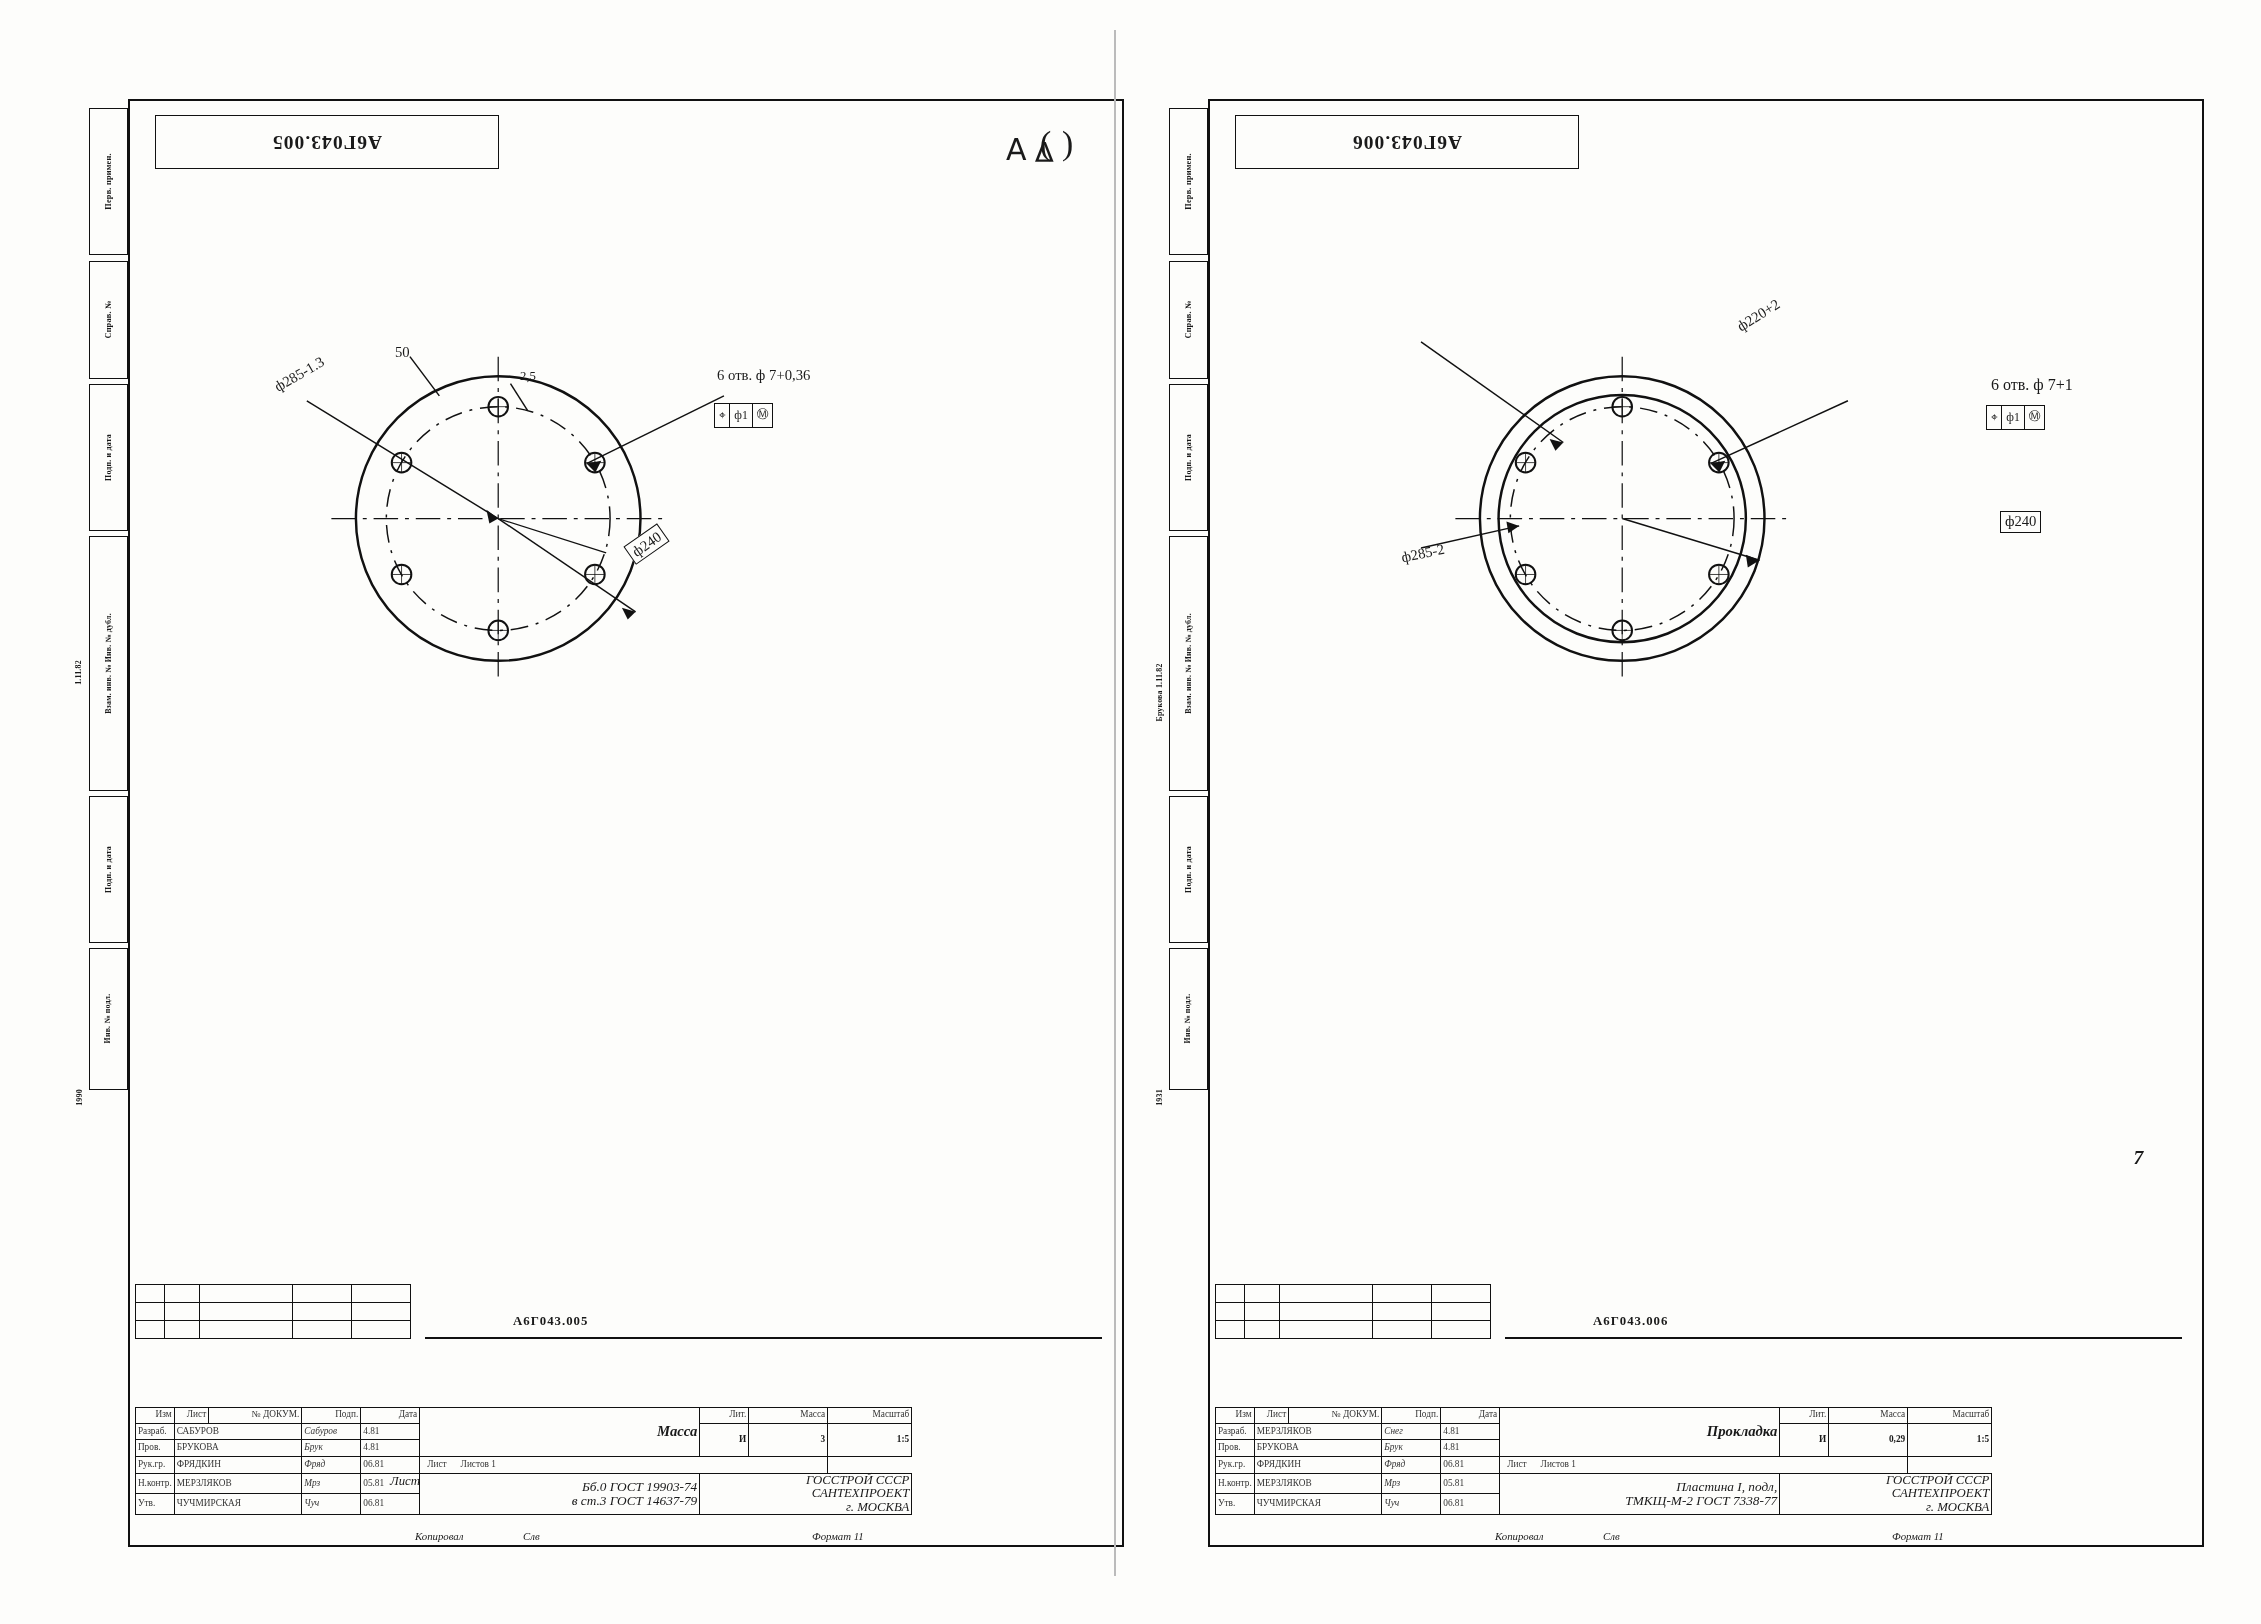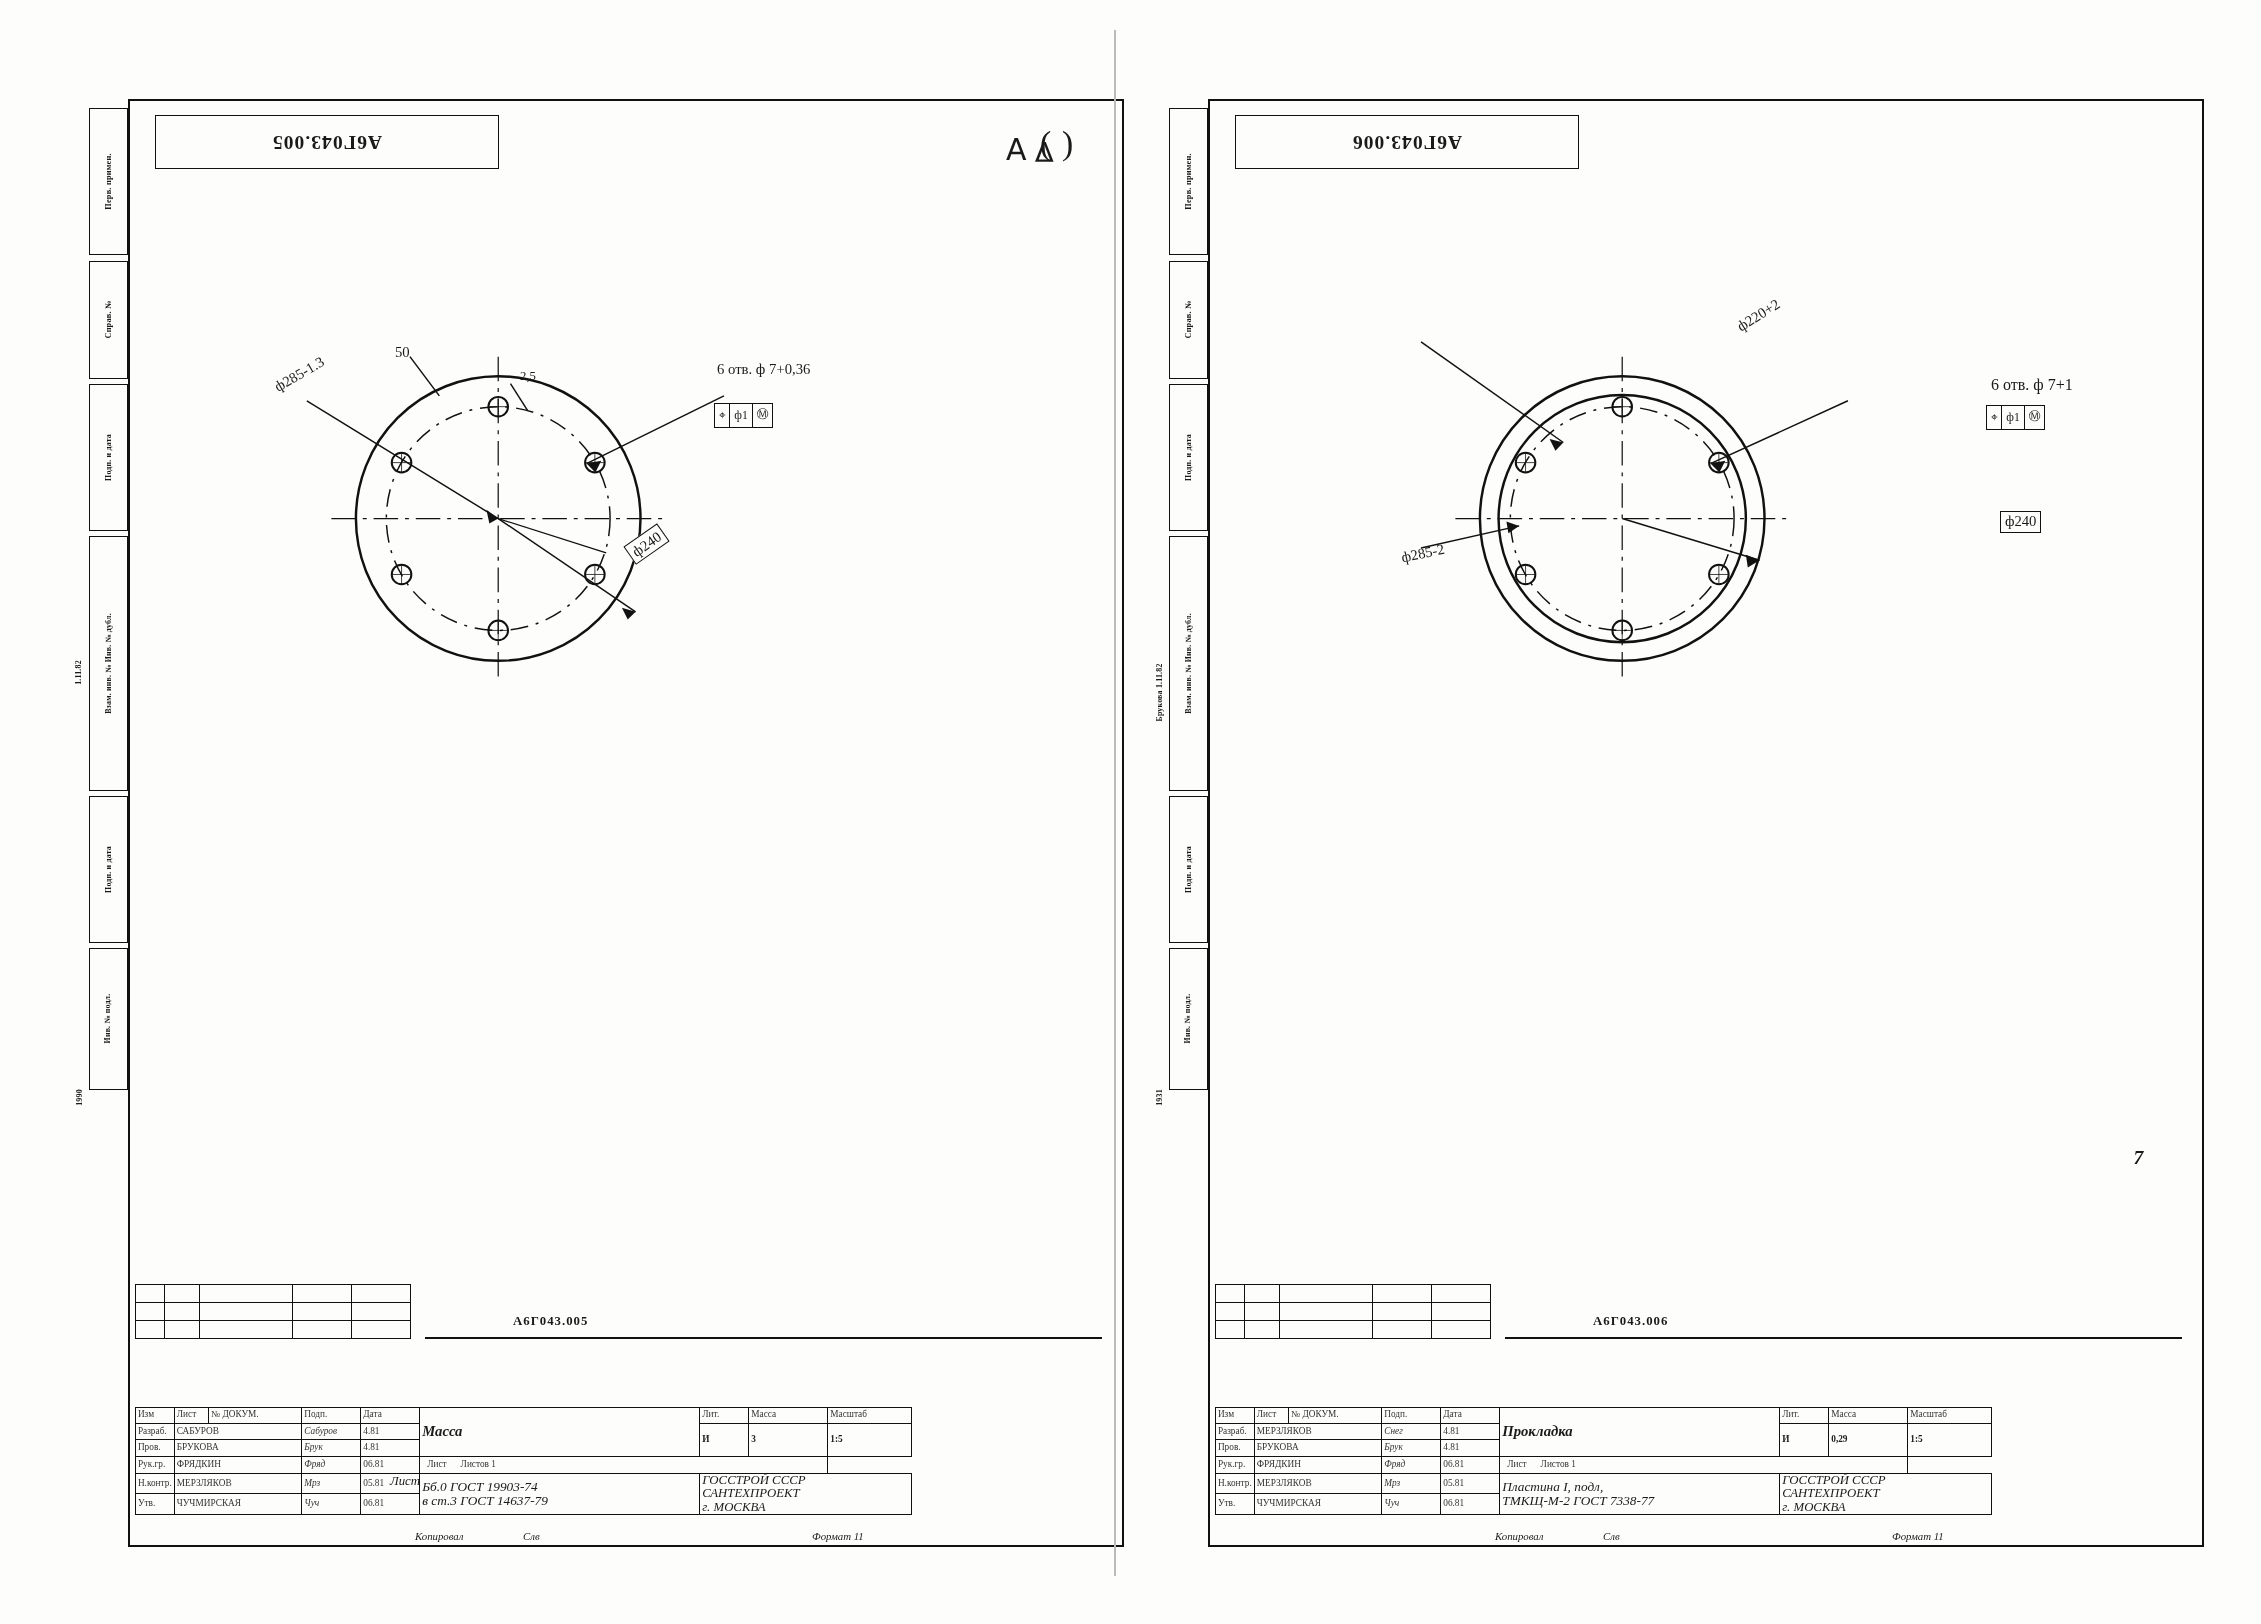--- a/index.html
+++ b/index.html
@@ -96,21 +96,21 @@
     border:1px solid #111;
     padding:0 2px;
     font-size:9.3px;
     white-space:nowrap;
     vertical-align:middle;
     line-height:1.05;
   }
   .hand{ font-family:"Liberation Serif", serif; font-style:italic; }
   .big{font-size:22.6px;font-weight:700;letter-spacing:1px;}
   .mid{font-size:14.7px;font-weight:700;}
-  .cen{text-align:left;}
+  .cen{text-align:right;}
   .small{font-size:7.9px;}
   .vsmall{font-size:6.4px;color:#333;}
 
   .bottom-note{
     position:absolute;
     font-family:"Liberation Serif", serif;
     font-size:10.8px;
     font-style:italic;
   }
 
@@ -254,21 +254,21 @@
           <line x1="420" y1="370" x2="700" y2="560" stroke="#111" stroke-width="3"></line>
           <polygon points="700,560 672,552 684,576" fill="#111"></polygon>
 
           <line x1="420" y1="370" x2="640" y2="440" stroke="#111" stroke-width="2.5"></line>
         </svg>
       </div>
 
       <div class="plain-lbl" style="left:142px;top:265px;transform:rotate(-30deg);font-size:14.7px;">ф285-1.3</div>
       <div class="plain-lbl" style="left:265px;top:243px;font-size:14.7px;">50</div>
       <div class="plain-lbl" style="left:390px;top:268px;font-size:12.8px;">2,5</div>
-      <div class="plain-lbl" style="left:587px;top:260px;font-size:14.7px;">6 отв. ф 7+0,36</div>
+      <div class="plain-lbl" style="left:587px;top:266px;font-size:14.7px;">6 отв. ф 7+0,36</div>
       <div class="lbl-box" style="left:496px;top:432px;transform:rotate(-35deg);font-size:14.7px;">ф240</div>
 
       <div class="tol-frame" style="left:584px;top:302px;height:23.6px;">
         <div>⌖</div>
         <div>ф1</div>
         <div>Ⓜ</div>
       </div>
 
       <div class="titleblock">
 

